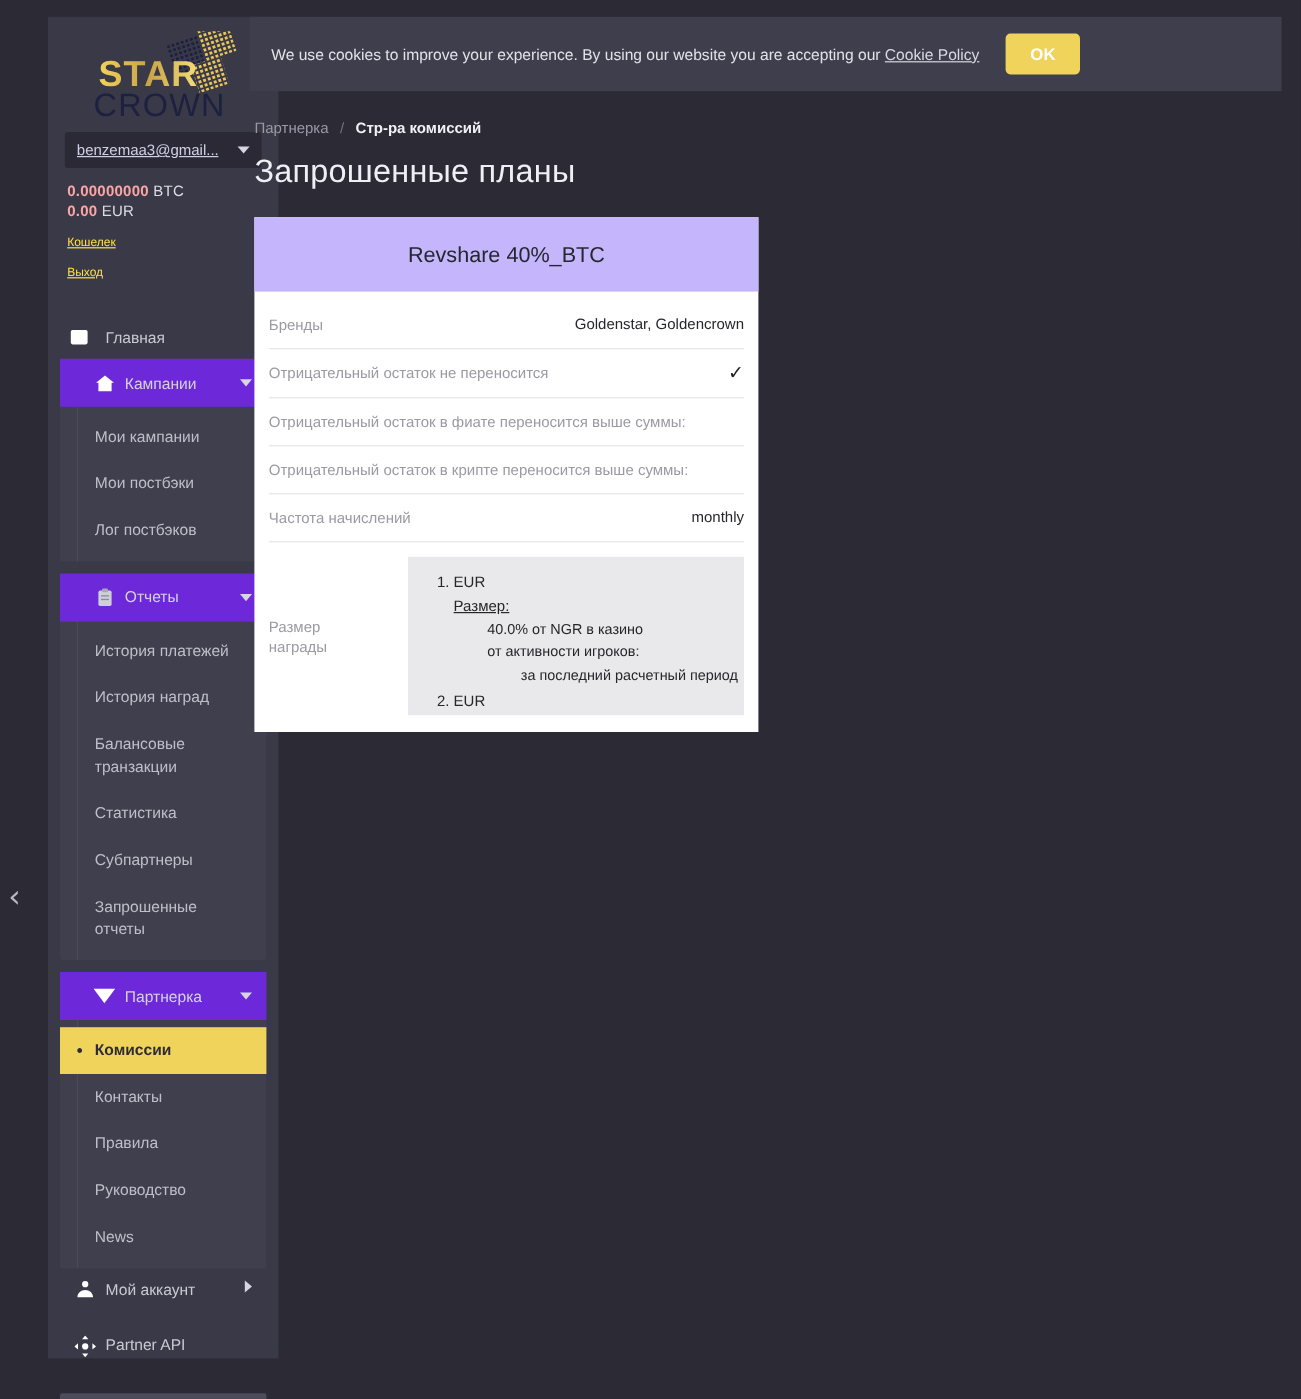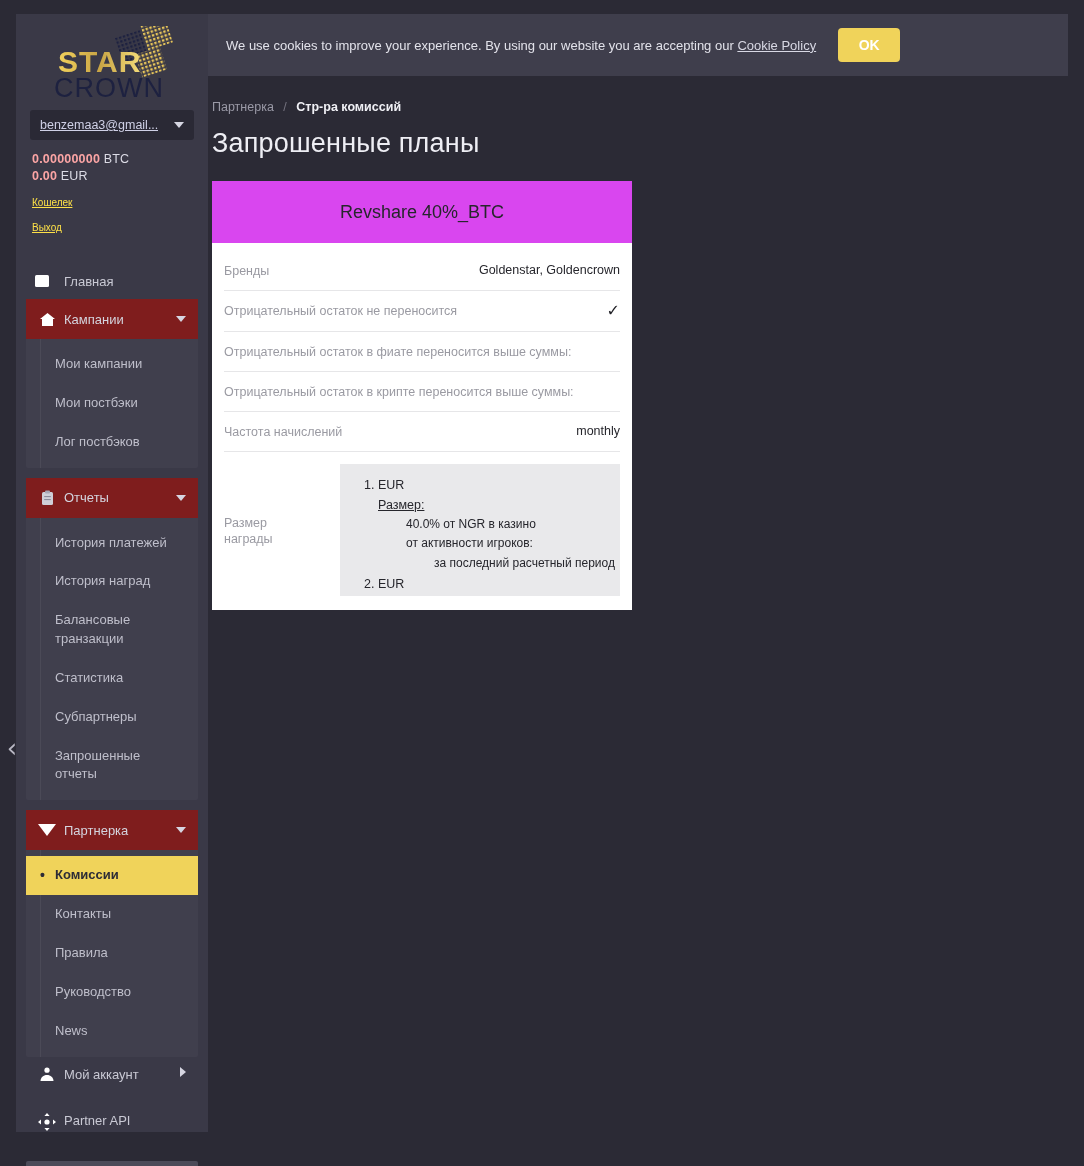--- a/index.html
+++ b/index.html
@@ -16,21 +16,21 @@
     position: absolute; left: 2px; top: 728px;
     width: 20px; height: 40px;
     display: flex; align-items: center; justify-content: center;
     color: #b9b8c4; font-size: 26px; line-height: 1;
     font-family: "DejaVu Sans", sans-serif;
     cursor: pointer; user-select: none;
   }
 
   
   .sidebar {
-    position: absolute; left: 16px; top: 14px;
+    position: absolute; left: 40px; top: 14px;
     width: 192px; height: 1118px;
     background: #3a3947;
     padding: 0;
   }
   .logo-wrap {
     height: 92px; display: flex; align-items: center; justify-content: center;
     padding-top: 8px;
   }
   .logo { position: relative; width: 132px; height: 76px; }
   .logo svg { display:block; }
@@ -70,21 +70,21 @@
     display: flex; align-items: center;
     height: 36px; padding: 0 14px 0 18px;
     color: #c9c9d4; font-size: 13px; cursor: pointer;
     position: relative;
   }
   .nav-row .ico { width: 24px; flex: none; display:flex; align-items:center; }
   .nav-row .lbl { flex: 1; padding-left: 6px; }
   .group { margin: 0 10px 10px 10px; background: #403f4d; border-radius: 2px; }
   .group-head {
     display: flex; align-items: center; height: 40px;
-    padding: 0 12px 0 8px; background: #7f1d1d;
+    padding: 0 12px 0 24px; background: #6d28d9;
     color: #d4d4de; font-size: 13px; cursor: pointer;
   }
   .group-head .ico { width: 26px; flex:none; display:flex; align-items:center; justify-content:center; }
   .group-head .lbl { flex: 1; padding-left: 4px; }
   .group-items { padding: 6px 0 6px 0; margin-left: 14px; border-left: 1px solid #56556280; }
   .sub-item {
     display:block; padding: 10px 10px 10px 14px;
     color: #bfbfcb; font-size: 13px; line-height: 1.45; cursor: pointer;
   }
   .sub-item.active {
@@ -124,21 +124,21 @@
   }
   .content { padding: 24px 18px 0 4px; }
   .crumbs { font-size: 12.5px; color: #9a99a6; margin-bottom: 14px; }
   .crumbs .sep { margin: 0 6px; color:#74737f; }
   .crumbs .cur { color: #f0f0f5; font-weight: 700; }
   .page-title { color: #eeeef4; font-size: 27px; font-weight: 400; letter-spacing: .2px; margin-bottom: 22px; }
 
   
   .card { width: 420px; background:#fff; }
   .card-head {
-    background:#d946ef; height: 62px;
+    background:#c4b5fd; height: 62px;
     display:flex; align-items:center; justify-content:center;
     color:#26262c; font-size:18px;
   }
   .card-body { padding: 8px 12px 14px 12px; }
   .row {
     display:flex; align-items:flex-start; justify-content:space-between;
     padding: 12px 0 11px 0; border-bottom: 1px solid #e6e6e8;
     min-height: 38px;
   }
   .row:last-child { border-bottom: none; }

